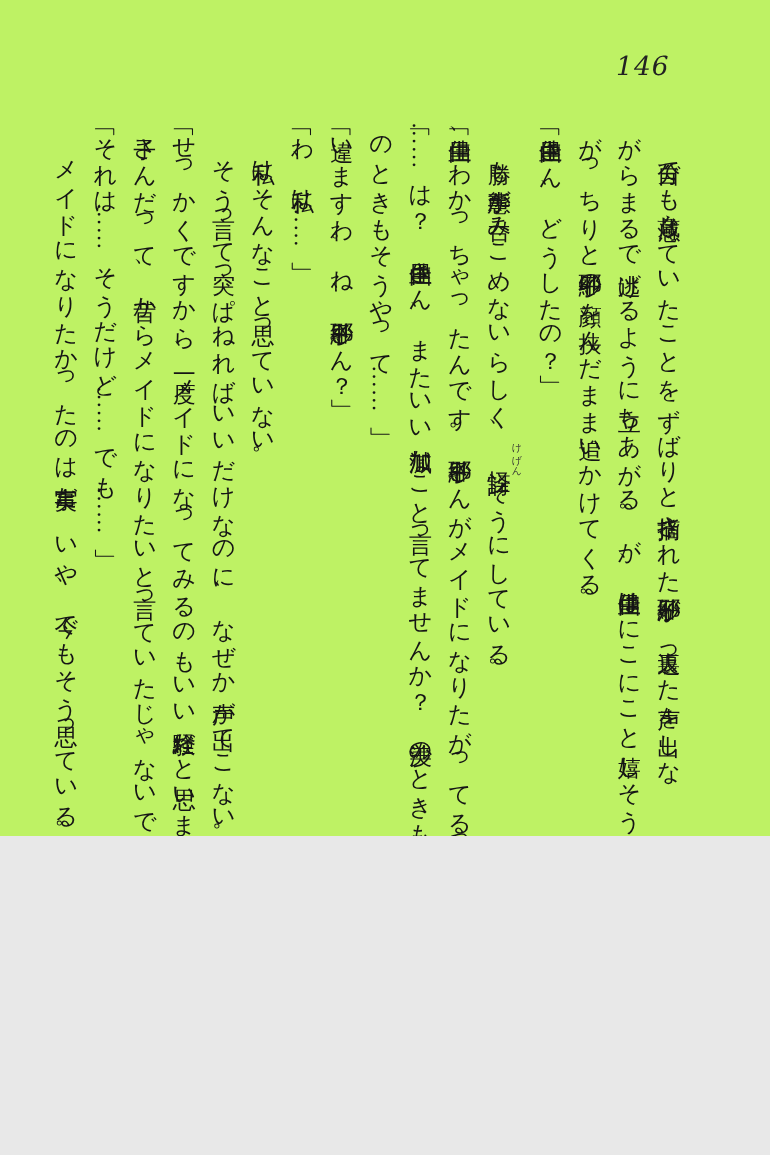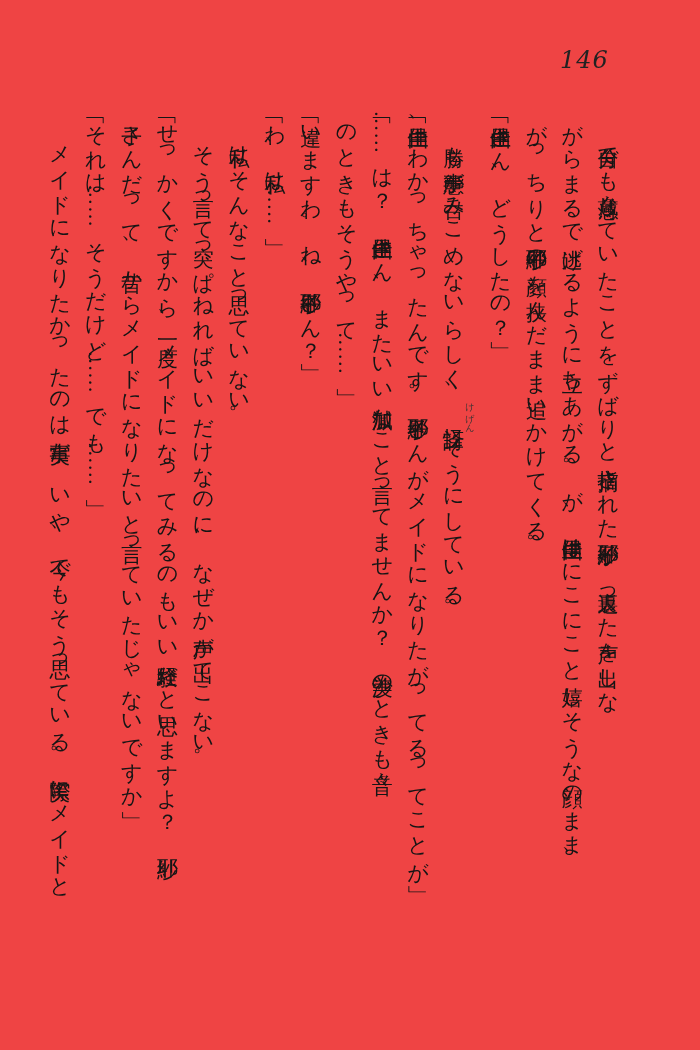--- a/index.html
+++ b/index.html
@@ -3,22 +3,22 @@
 <meta charset="utf-8">
 <style>
   html, body {
     margin: 0;
     padding: 0;
     background: #e8e8e8;
   }
   .page {
     position: relative;
     width: 700px;
-    height: 1050px;
-    background: #ef4444;
+    height: 760px;
+    background: #bef264;
     overflow: hidden;
     font-family: "Liberation Serif", serif;
     color: #151515;
   }
   .page-number {
     position: absolute;
     top: 46px;
     left: 560px;
     font-family: "DejaVu Serif", serif;
     font-style: italic;

